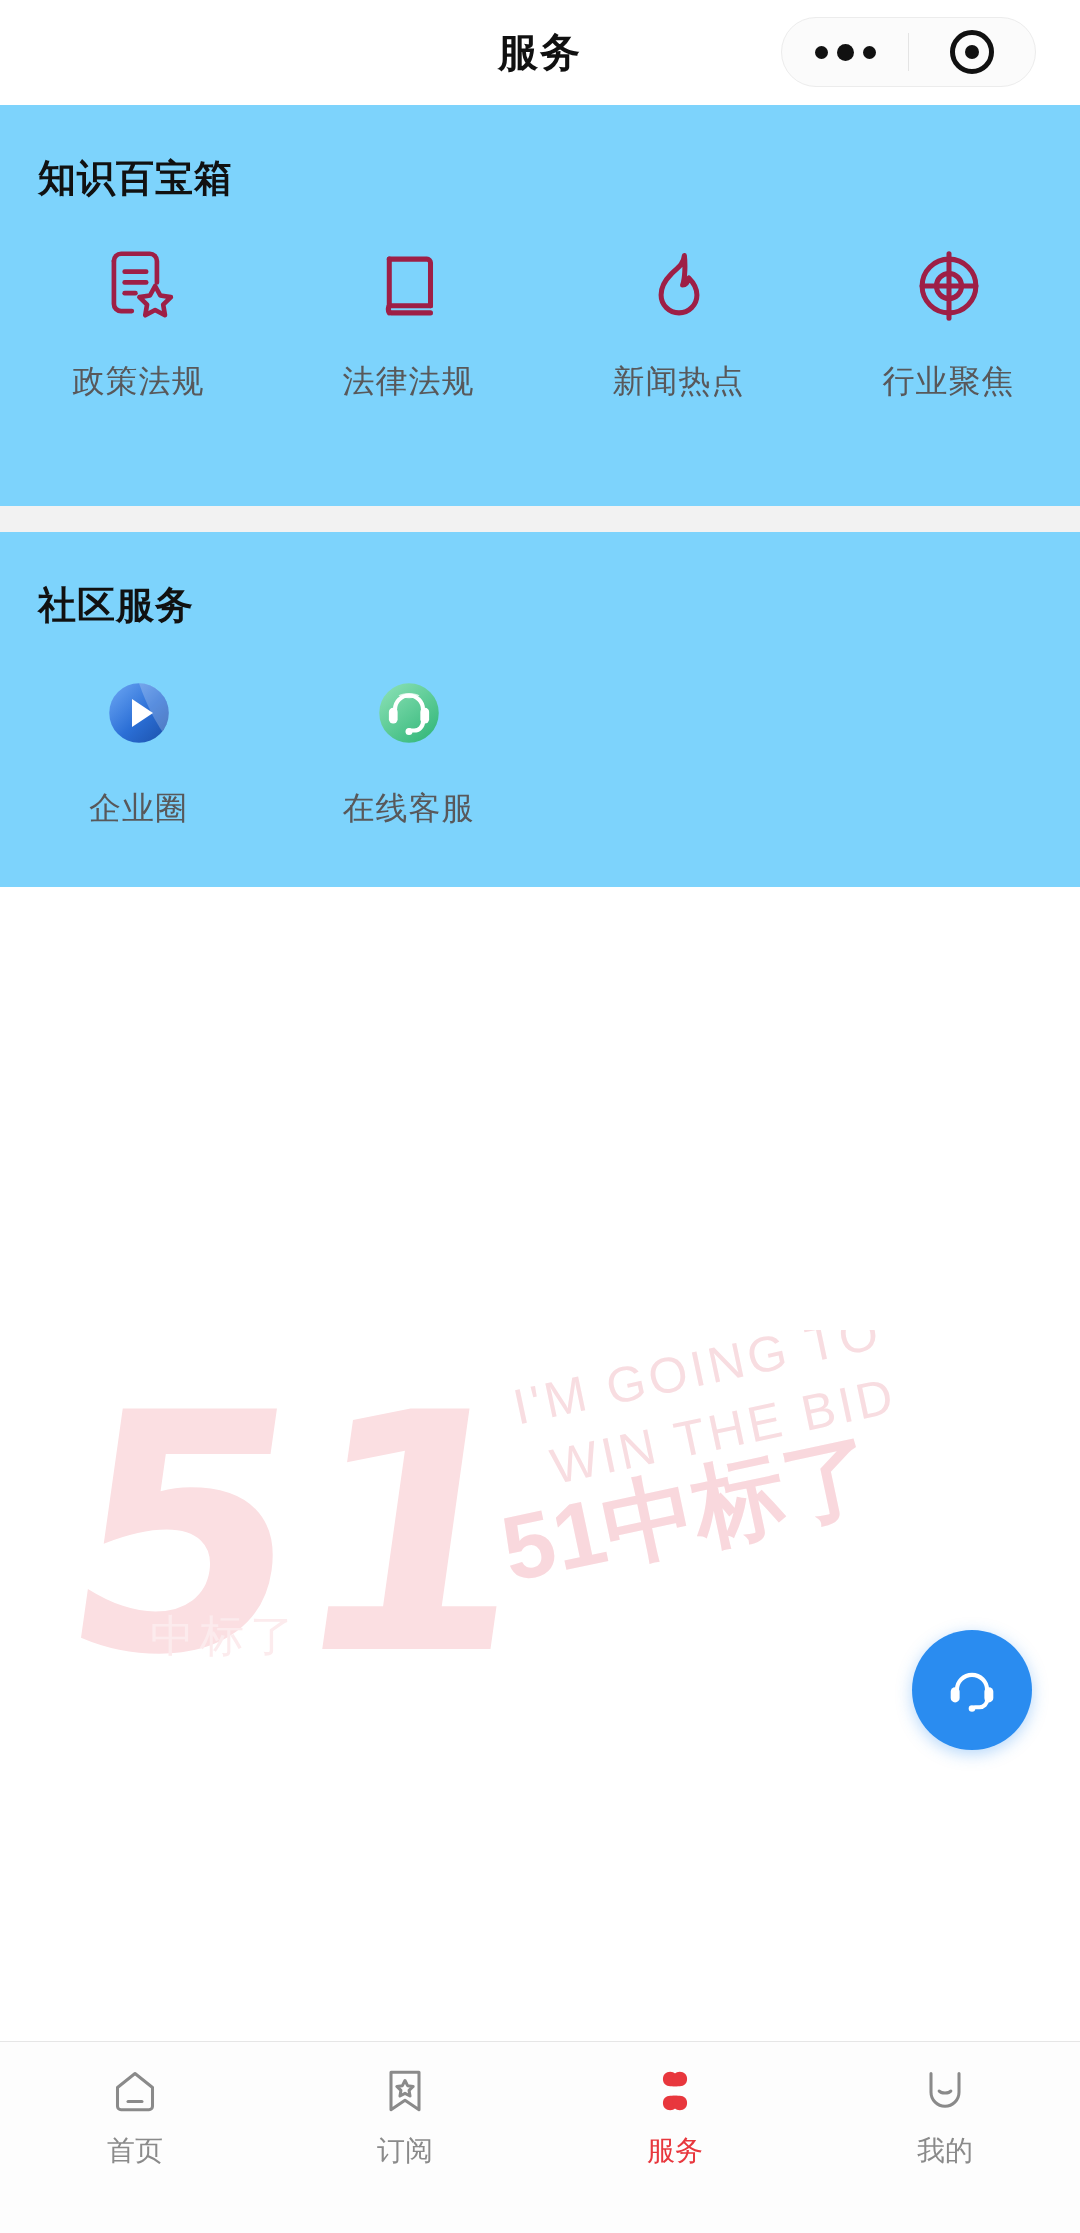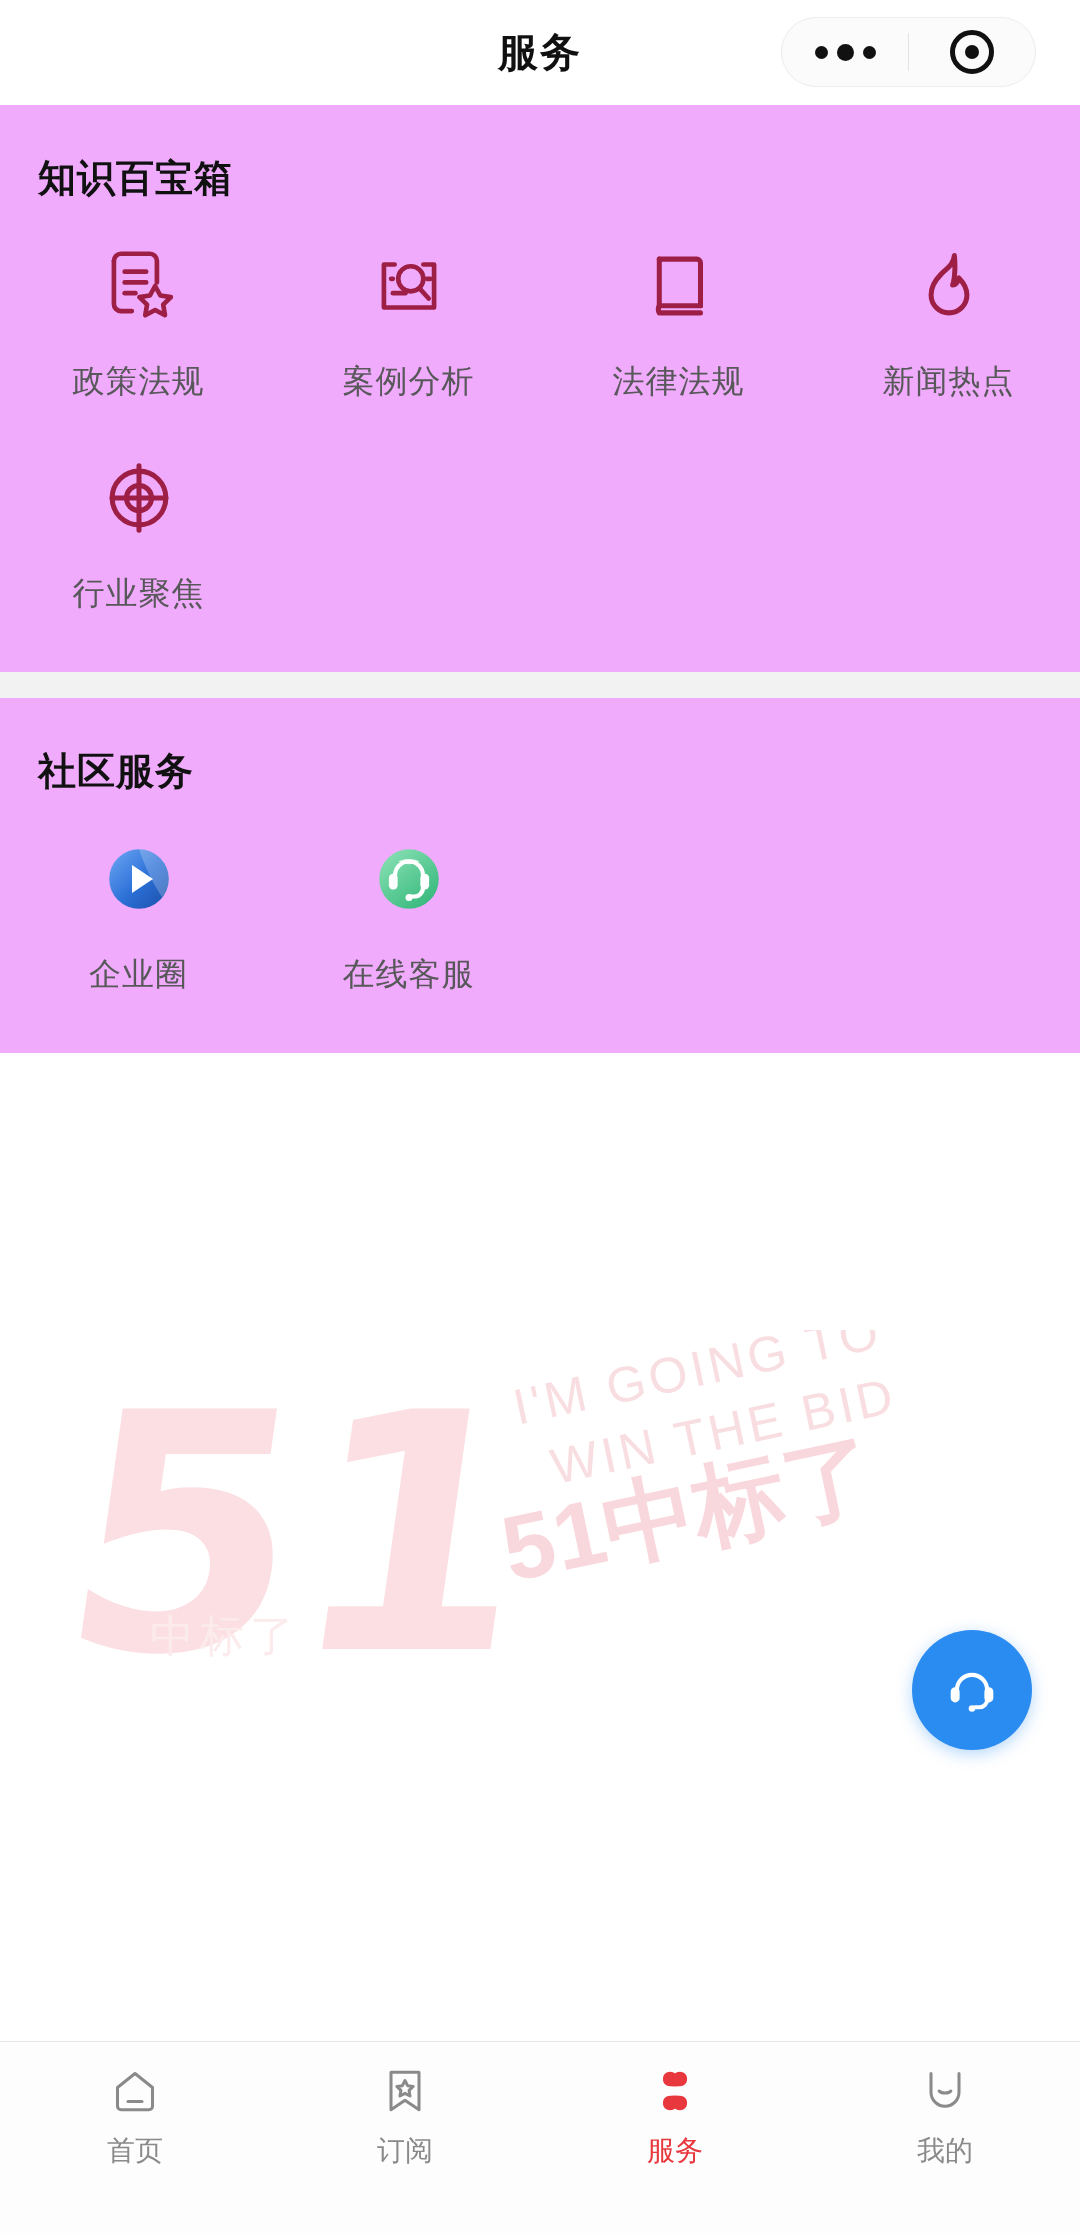--- a/index.html
+++ b/index.html
@@ -29,21 +29,21 @@
   .capsule-more span.mid { width:17px; height:17px; }
   .capsule-div { width:1px; height:38px; background:#e4e4e4; }
   .capsule-target { flex:1; display:flex; align-items:center; justify-content:center; }
   .target-ring {
     width:44px; height:44px; border-radius:50%;
     border:5px solid #111; display:flex; align-items:center; justify-content:center;
   }
   .target-dot { width:14px; height:14px; border-radius:50%; background:#111; }
 
   
-  .section { background:#f0abfc; padding:0 0 10px 0; }
+  .section { background:#7dd3fc; padding:0 0 10px 0; }
   .section-title {
     font-size:38px; font-weight:bold; color:#111;
     padding:48px 0 0 38px; letter-spacing:1px;
   }
   .grid { display:flex; flex-wrap:wrap; padding:34px 0 0 0; }
   .grid-cell {
     width:25%; display:flex; flex-direction:column;
     align-items:center; margin-bottom:46px;padding-left:7px;
   }
   .icon-box {
@@ -140,33 +140,20 @@
             <path d="M10 10v24a4 4 0 0 0 4 4h6"></path>
             <line x1="16" y1="16" x2="28" y2="16"></line>
             <line x1="16" y1="22" x2="28" y2="22"></line>
             <line x1="16" y1="28" x2="22" y2="28"></line>
             <path d="M33 24l2.9 5.3 5.9.9-4.3 4.2 1 5.9-5.5-2.9-5.5 2.9 1-5.9-4.3-4.2 5.9-.9z"></path>
           </svg>
         </div>
         <div class="cell-label">政策法规</div>
       </div>
 
-      <div class="grid-cell">
-        <div class="icon-box">
-          <svg width="86" height="86" viewBox="0 0 48 48" fill="none" stroke="#9e1f46" stroke-width="2.6" stroke-linecap="round" stroke-linejoin="round">
-            <path d="M16 12h-6v24h28V12h-6"></path>
-            <circle cx="25" cy="20" r="7"></circle>
-            <line x1="30" y1="25.5" x2="35" y2="31"></line>
-            <line x1="14" y1="20" x2="15" y2="20"></line>
-            <line x1="34" y1="20" x2="36" y2="20"></line>
-            <line x1="15" y1="28" x2="22" y2="28"></line>
-          </svg>
-        </div>
-        <div class="cell-label">案例分析</div>
-      </div>
 
       <div class="grid-cell">
         <div class="icon-box">
           <svg width="86" height="86" viewBox="0 0 48 48" fill="none" stroke="#9e1f46" stroke-width="2.8" stroke-linecap="round" stroke-linejoin="round">
             <path d="M13 9h21a2 2 0 0 1 2 2v24"></path>
             <path d="M13 9v26"></path>
             <path d="M13 35h23"></path>
             <path d="M14 39h22"></path>
             <path d="M13 35a4 4 0 0 0 0 4"></path>
           </svg>

